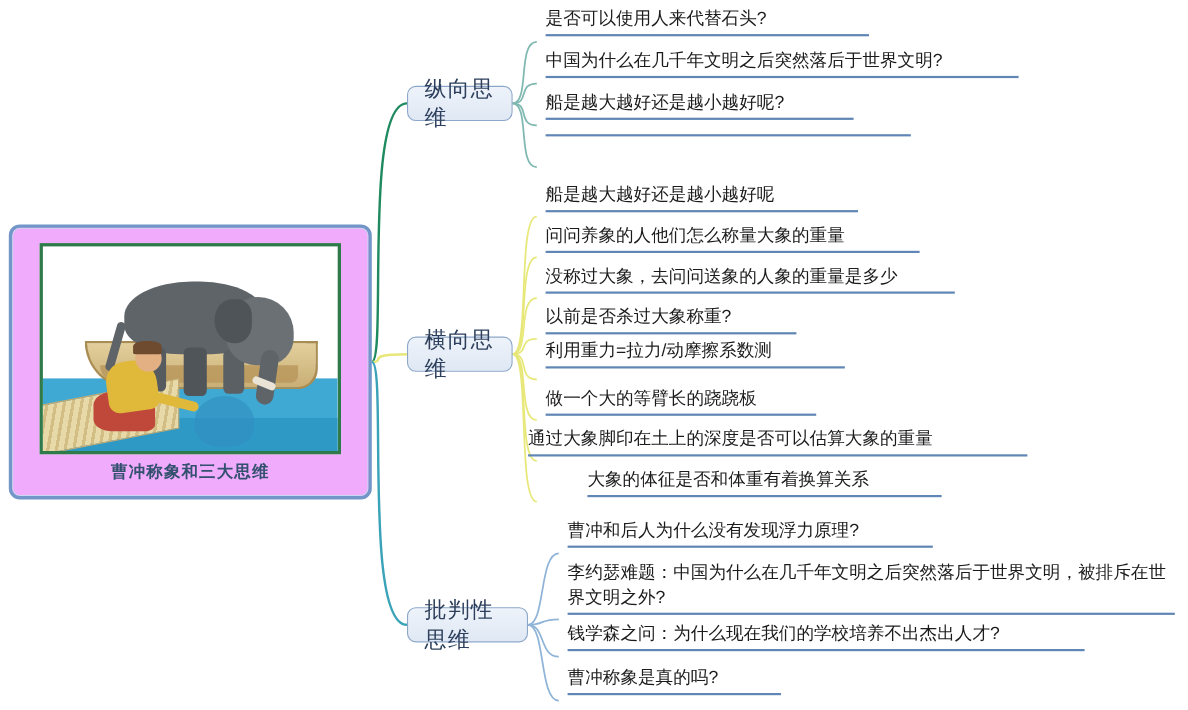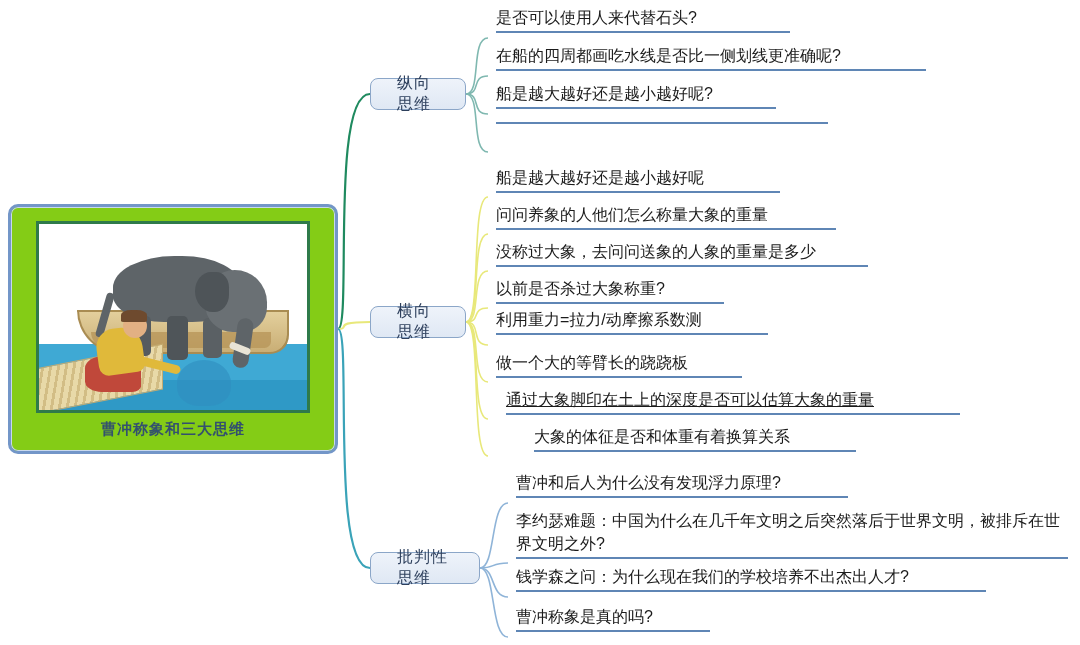--- a/index.html
+++ b/index.html
@@ -8,21 +8,21 @@
     font-family:"Liberation Sans","DejaVu Sans",sans-serif;
     overflow:hidden;position:relative;
   }
   #canvas{position:relative;width:1080px;height:645px;}
   svg.links{position:absolute;left:0;top:0;width:1080px;height:645px;pointer-events:none;}
 
   
   .central{
     position:absolute;left:8px;top:204px;width:330px;height:250px;
     box-sizing:border-box;
-    background:#84cc16;
+    background:#f0abfc;
     border:3px solid #7396c8;
     border-radius:10px;
     box-shadow:0 0 0 1px #c8d8ee inset;
     display:flex;flex-direction:column;align-items:center;
     padding:14px 14px 6px 14px;
   }
   .pic-frame{
     width:268px;height:186px;
     border:3px solid #2f7a4a;
     background:#ffffff;
@@ -74,23 +74,23 @@
         background:#2f8fc0;border-radius:50% 50% 40% 40%;opacity:.65;}
   .pole{position:absolute;left:52px;bottom:70px;width:58px;height:4px;
         background:#8b8f93;transform:rotate(-38deg);border-radius:2px;}
 
   
   .branch{
     position:absolute;box-sizing:border-box;
     background:linear-gradient(#eef3fa,#dfe8f4);
     border:1.5px solid #8ba6c8;
     border-radius:8px;
-    color:#2d3f5c;font-size:16px;
+    color:#2d3f5c;font-size:20px;
     display:flex;align-items:center;justify-content:center;
-    padding:0 26px;height:32px;letter-spacing:1px;
+    padding:0 15px;height:32px;letter-spacing:1px;
   }
 
   
   .leaf{
     position:absolute;
     color:#1b1b1b;font-size:16px;line-height:1.45;
     white-space:pre;
     padding:0 2px 3px 4px;
   }
   .leaf .u{display:block;height:0;border-bottom:2px solid #5f86b5;margin-top:2px;}
@@ -150,31 +150,31 @@
       <div class="man-arm"></div>
       <div class="man-head"></div>
       <div class="man-hat"></div>
     </div>
     <div class="central-caption">曹冲称象和三大思维</div>
   </div>
 
   <div id="nodes">
       <div class="branch" style="left: 370px; top: 78px; width: 96px;">纵向思维</div>
       <div class="leaf" style="left: 492px; top: 6px; width: 294px;"><span>是否可以使用人来代替石头?</span><span class="u" style="border-bottom-color: rgb(95, 134, 181);"></span></div>
-      <div class="leaf" style="left: 492px; top: 44px; width: 430px;"><span>在船的四周都画吃水线是否比一侧划线更准确呢?</span><span class="u" style="border-bottom-color: rgb(95, 134, 181);"></span></div>
+      <div class="leaf" style="left: 492px; top: 44px; width: 430px;"><span>中国为什么在几千年文明之后突然落后于世界文明?</span><span class="u" style="border-bottom-color: rgb(95, 134, 181);"></span></div>
       <div class="leaf" style="left: 492px; top: 82px; width: 280px;"><span>船是越大越好还是越小越好呢?</span><span class="u" style="border-bottom-color: rgb(95, 134, 181);"></span></div>
       <div class="leaf" style="left: 492px; top: 120px; width: 332px;"><span class="u" style="border-bottom-color: rgb(95, 134, 181);"></span></div>
       <div class="branch" style="left: 370px; top: 306px; width: 96px;">横向思维</div>
       <div class="leaf" style="left: 492px; top: 166px; width: 284px;"><span>船是越大越好还是越小越好呢</span><span class="u" style="border-bottom-color: rgb(95, 134, 181);"></span></div>
       <div class="leaf" style="left: 492px; top: 203px; width: 340px;"><span>问问养象的人他们怎么称量大象的重量</span><span class="u" style="border-bottom-color: rgb(95, 134, 181);"></span></div>
       <div class="leaf" style="left: 492px; top: 240px; width: 372px;"><span>没称过大象，去问问送象的人象的重量是多少</span><span class="u" style="border-bottom-color: rgb(95, 134, 181);"></span></div>
       <div class="leaf" style="left: 492px; top: 277px; width: 228px;"><span>以前是否杀过大象称重?</span><span class="u" style="border-bottom-color: rgb(95, 134, 181);"></span></div>
       <div class="leaf" style="left: 492px; top: 308px; width: 272px;"><span>利用重力=拉力/动摩擦系数测</span><span class="u" style="border-bottom-color: rgb(95, 134, 181);"></span></div>
       <div class="leaf" style="left: 492px; top: 351px; width: 246px;"><span>做一个大的等臂长的跷跷板</span><span class="u" style="border-bottom-color: rgb(95, 134, 181);"></span></div>
-      <div class="leaf" style="left: 502px; top: 388px; width: 454px; text-decoration: underline;"><span>通过大象脚印在土上的深度是否可以估算大象的重量</span><span class="u" style="border-bottom-color: rgb(95, 134, 181);"></span></div>
+      <div class="leaf" style="left: 476px; top: 388px; width: 454px;"><span>通过大象脚印在土上的深度是否可以估算大象的重量</span><span class="u" style="border-bottom-color: rgb(95, 134, 181);"></span></div>
       <div class="leaf" style="left: 492px; top: 425px; width: 322px; margin-left: 38px;"><span>大象的体征是否和体重有着换算关系</span><span class="u" style="border-bottom-color: rgb(95, 134, 181);"></span></div>
       <div class="branch" style="left: 370px; top: 552px; width: 110px;">批判性思维</div>
       <div class="leaf" style="left: 512px; top: 471px; width: 332px;"><span>曹冲和后人为什么没有发现浮力原理?</span><span class="u" style="border-bottom-color: rgb(95, 134, 181);"></span></div>
       <div class="leaf multi" style="left: 512px; top: 509px; width: 552px;"><span>李约瑟难题：中国为什么在几千年文明之后突然落后于世界文明，被排斥在世界文明之外?</span><span class="u" style="border-bottom-color: rgb(95, 134, 181);"></span></div>
       <div class="leaf" style="left: 512px; top: 565px; width: 470px;"><span>钱学森之问：为什么现在我们的学校培养不出杰出人才?</span><span class="u" style="border-bottom-color: rgb(95, 134, 181);"></span></div>
       <div class="leaf" style="left: 512px; top: 605px; width: 194px;"><span>曹冲称象是真的吗?</span><span class="u" style="border-bottom-color: rgb(95, 134, 181);"></span></div>
     </div>
 </div>
 
 </body></html>

